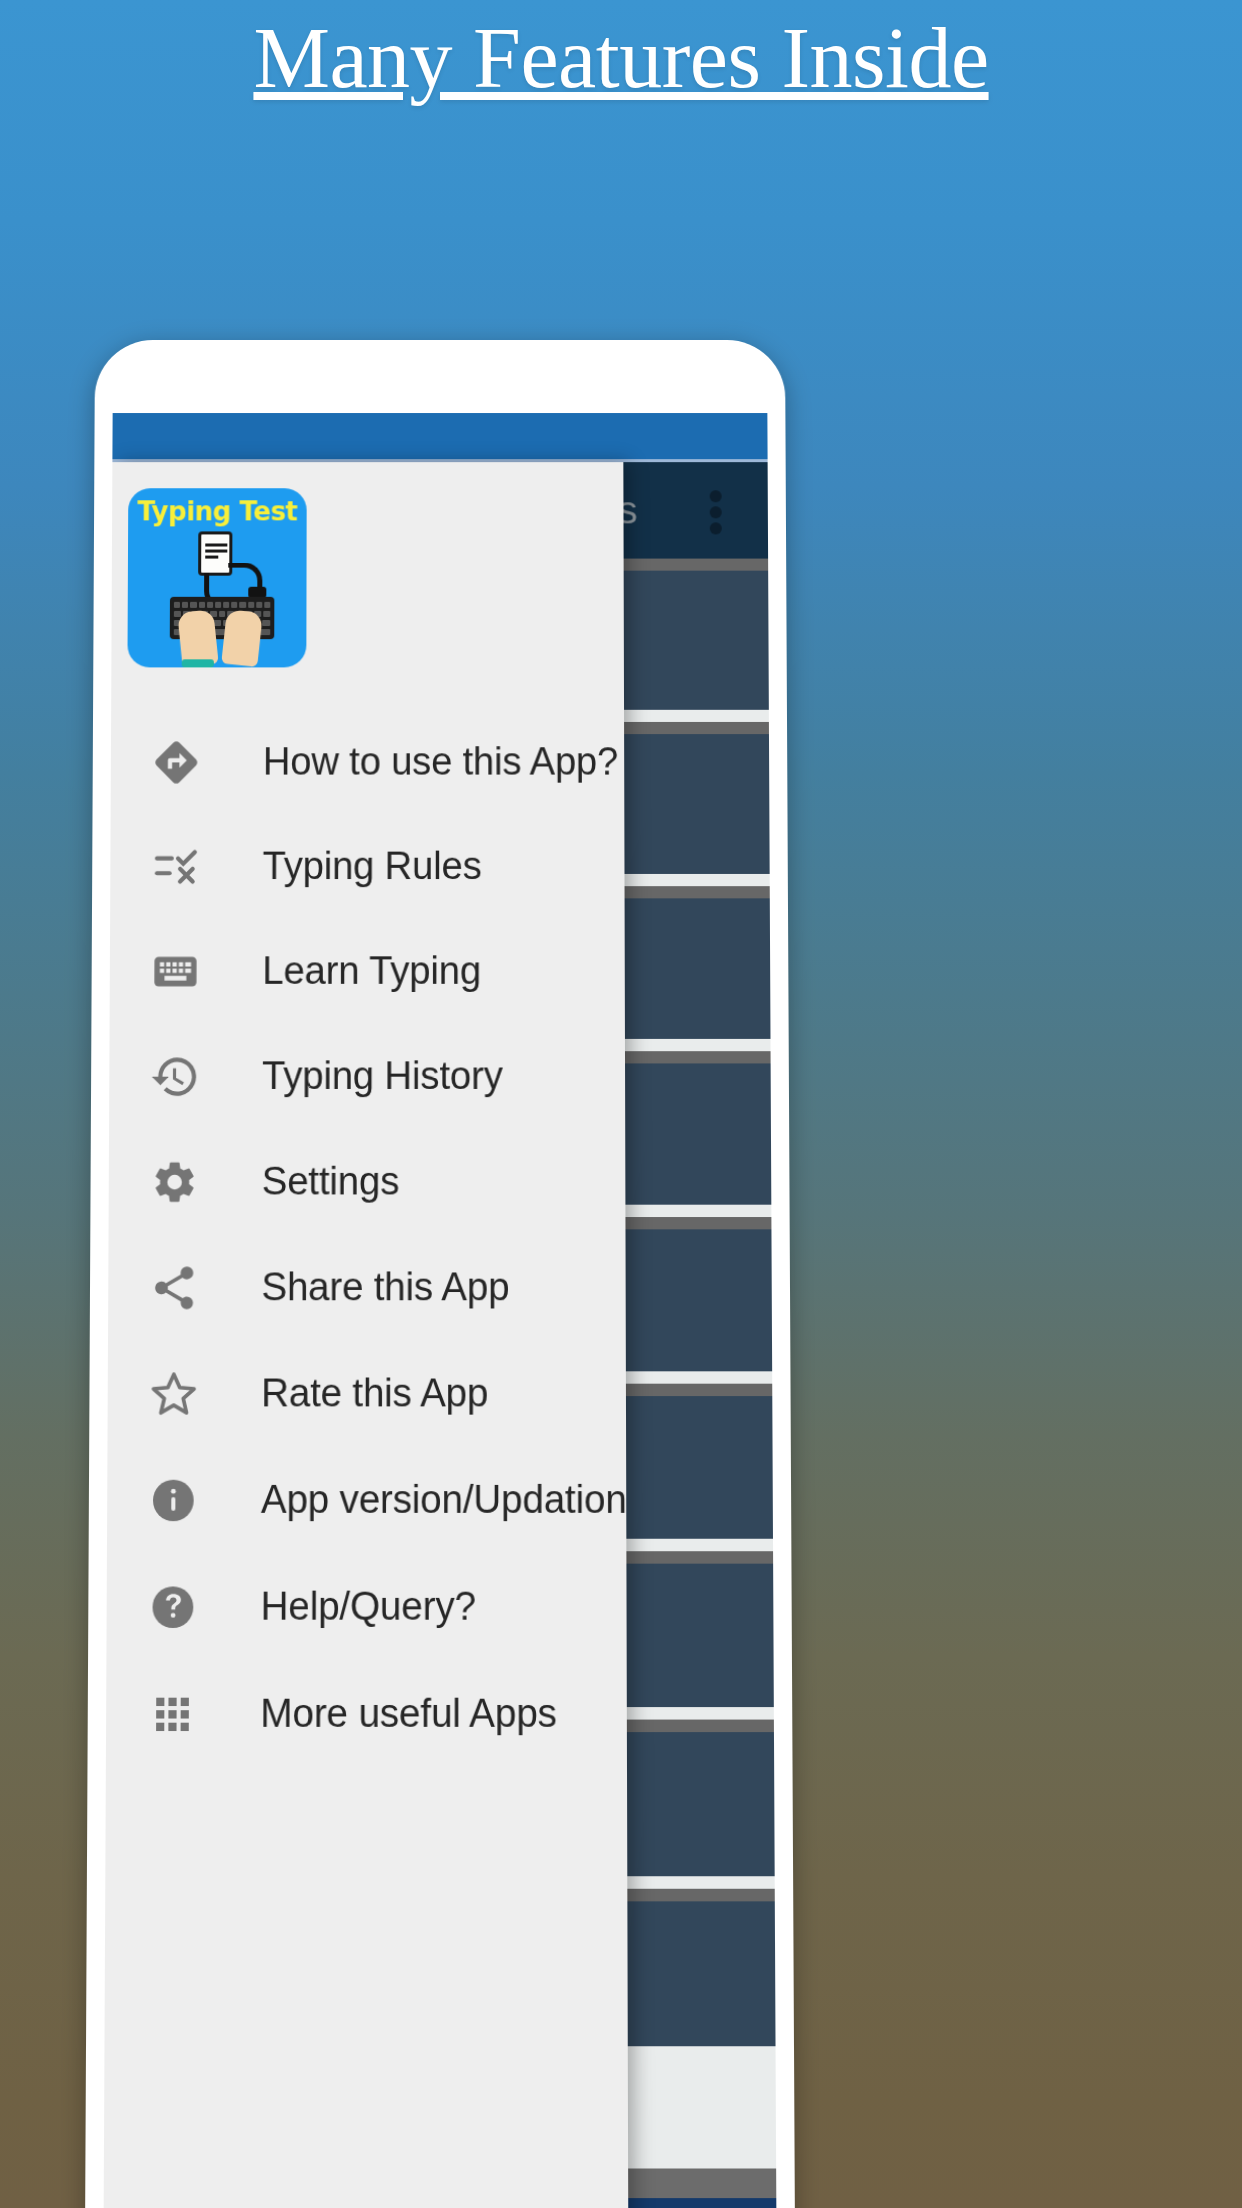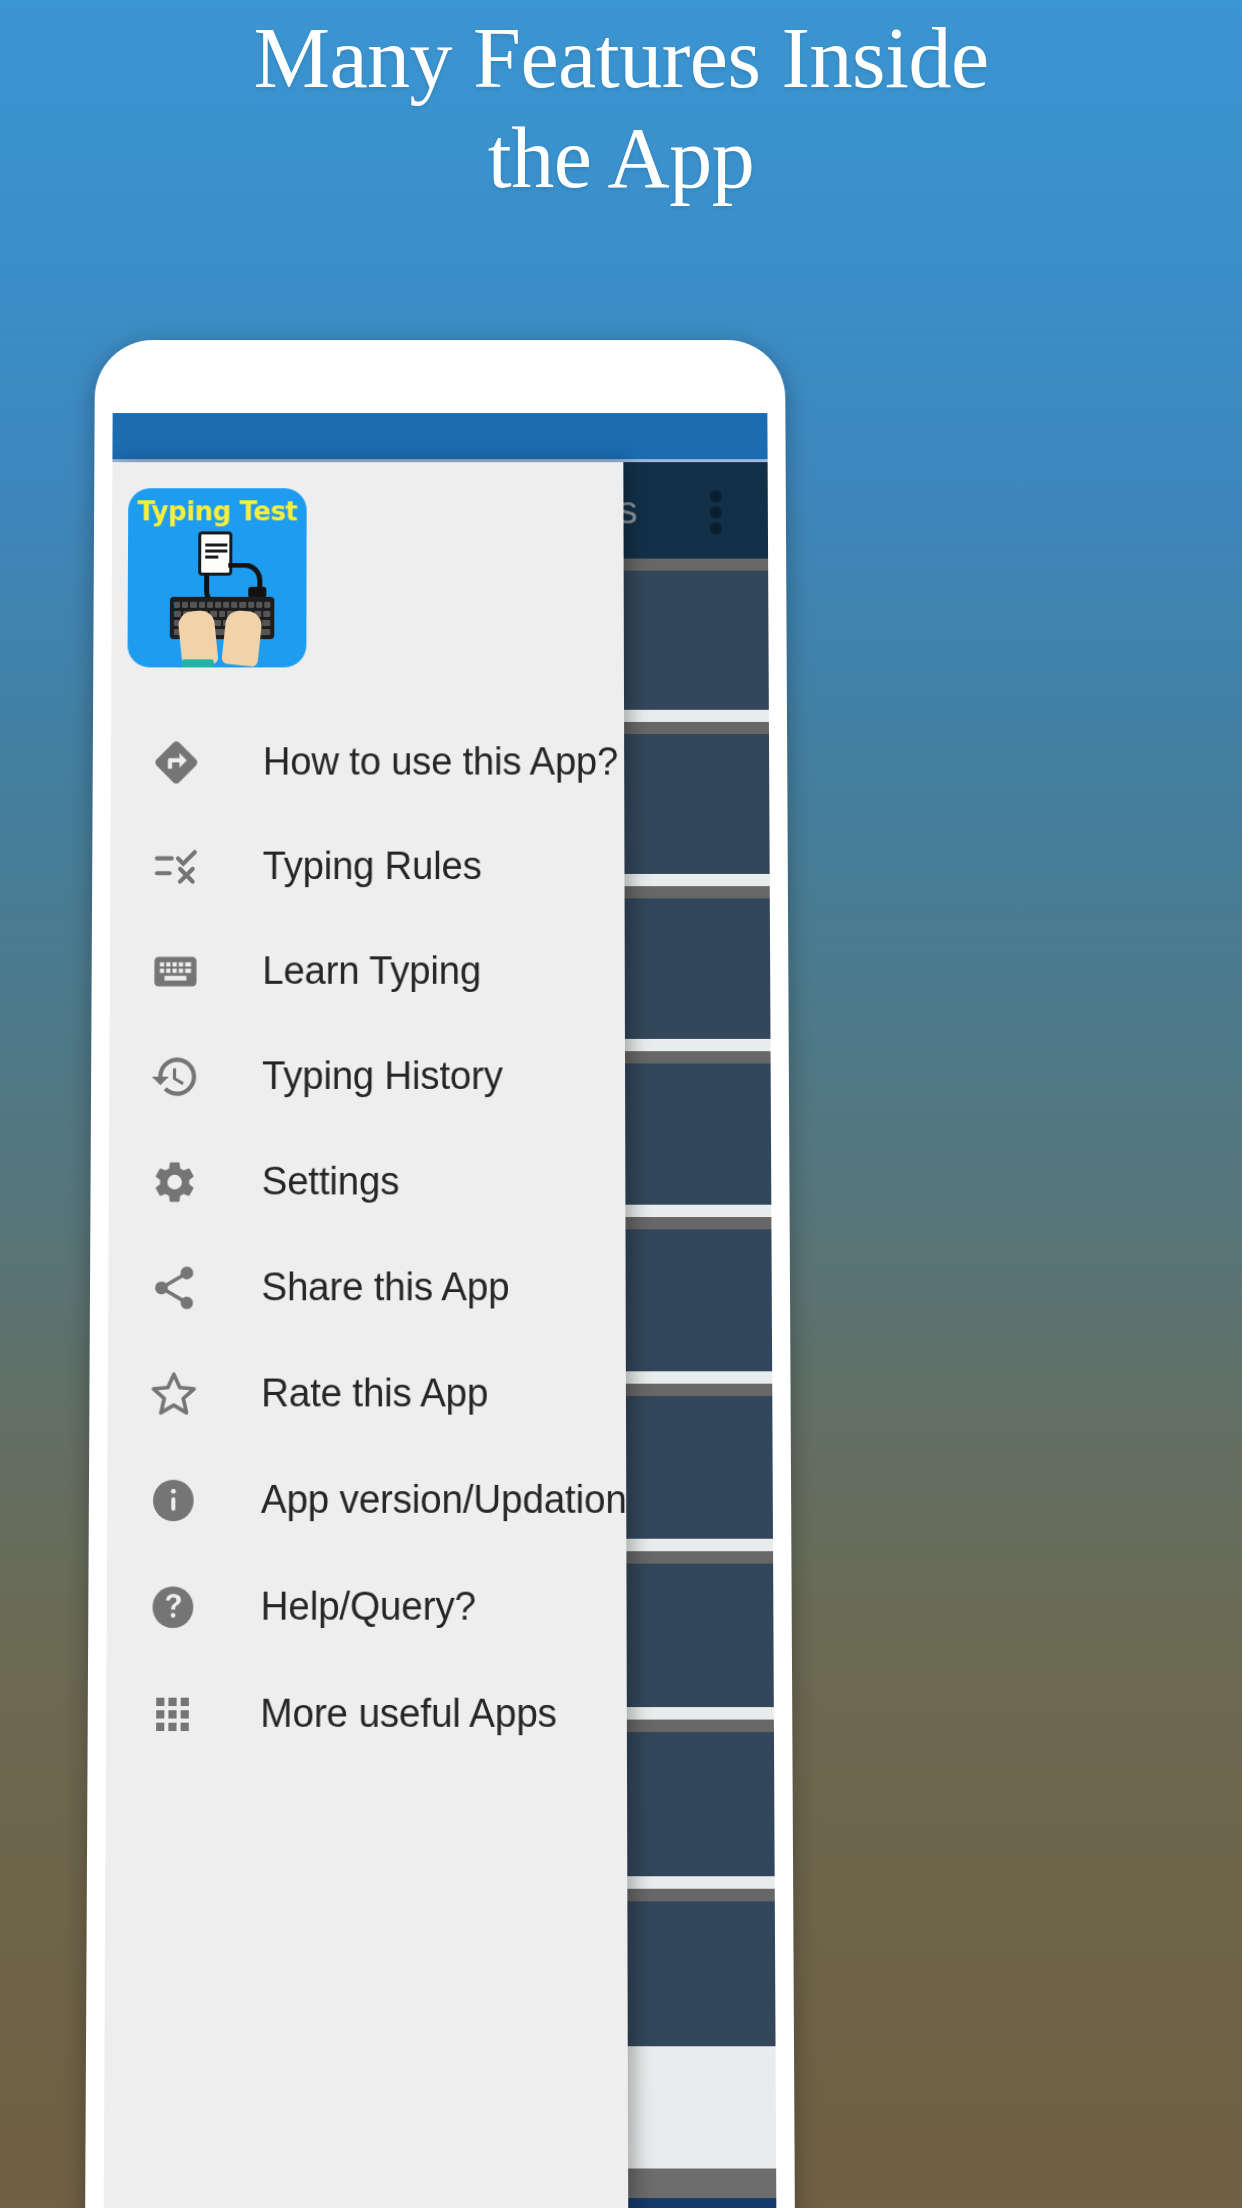--- a/index.html
+++ b/index.html
@@ -31,21 +31,21 @@
     position: absolute;
     top: 8px; left: 0; width: 1242px;
     text-align: center;
     color: #ffffff;
     font-family: "Liberation Serif", "DejaVu Serif", serif;
     font-size: 86px;
     line-height: 1.0;
     letter-spacing: -0.5px;
     text-shadow: 0 2px 4px rgba(0,0,0,0.10);
   }
-  #headline .ln { display: block; padding: 7px 8px; }
+  #headline .ln { display: block; padding: 7px 8px; text-decoration: underline; }
 
   
   #phone {
     position: absolute;
     left: 95px; top: 340px;
     width: 690px; height: 1900px;
     background: #ffffff;
     border-radius: 58px 58px 0 0;
     box-shadow: 0 6px 26px rgba(0,0,0,0.30);
     overflow: hidden;
@@ -224,21 +224,20 @@
     letter-spacing: -0.2px;
   }
 </style>
 </head>
 <body>
 
 <div id="stage">
 
   <div id="headline">
     <span class="ln">Many Features Inside</span>
-    <span class="ln">the App</span>
   </div>
 
   <div id="phone">
     <div id="screen">
 
       <div id="topbar"></div>
       <div id="topbar-shade"></div>
 
       <div id="bgapp">
         <div id="bg-appbar">

